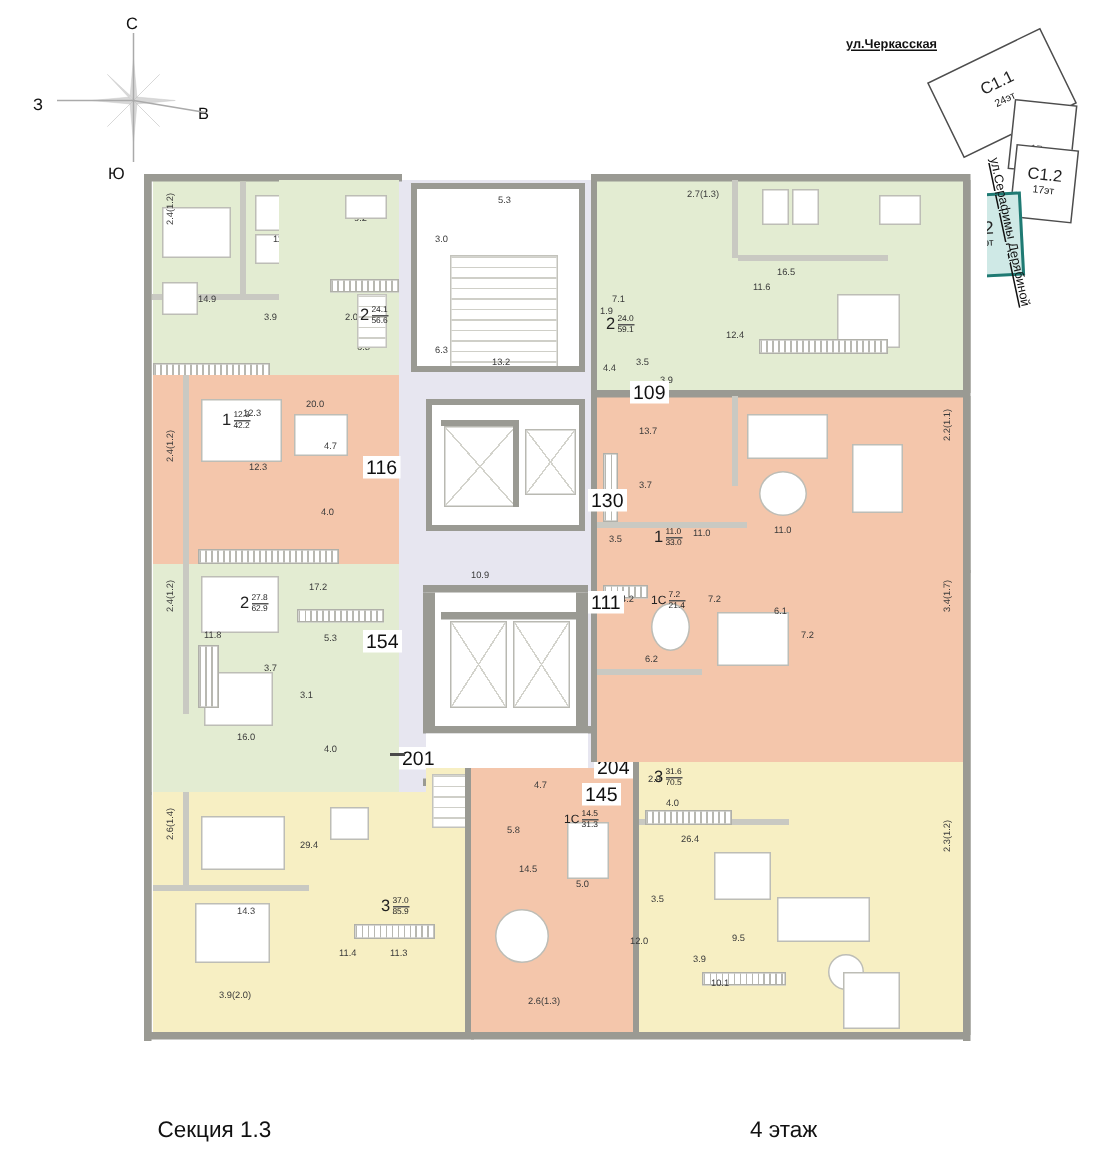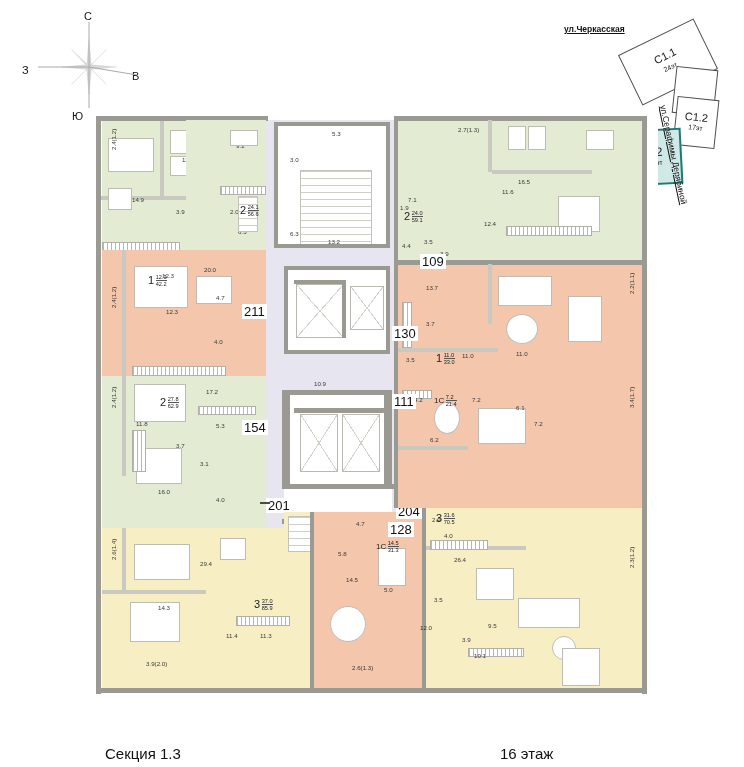--- a/index.html
+++ b/index.html
@@ -198,21 +198,21 @@
     <div class="hatch" style="left:44px;top:258px;width:92px;height:8px;"></div>
     <div class="room-num vert" style="left:22px;top:200px;">2.4(1.2)</div>
     <div class="room-num" style="left:74px;top:164px;">12.3</div>
     <div class="room-num" style="left:116px;top:158px;">20.0</div>
     <div class="room-num" style="left:128px;top:186px;">4.7</div>
     <div class="room-num" style="left:126px;top:230px;">4.0</div>
     <div class="room-num" style="left:78px;top:200px;">12.3</div>
     <div class="apt-badge" style="left:60px;top:166px;">
       <b>1</b><i><u>12.3</u><u class="tot">42.2</u></i>
     </div>
-    <div class="flatno" style="left:154px;top:196px;">211</div>
+    <div class="flatno" style="left:154px;top:196px;">116</div>
 
     <div class="zone grn" style="left:14px;top:268px;width:164px;height:152px;"></div>
     <div class="wall-lt" style="left:34px;top:268px;width:4px;height:100px;"></div>
     <div class="wall" style="left:8px;top:270px;width:5px;height:152px;"></div>
     <div class="furn" style="left:46px;top:276px;width:50px;height:36px;"></div>
     <div class="furn" style="left:48px;top:340px;width:44px;height:34px;"></div>
     <div class="hatch" style="left:44px;top:322px;width:12px;height:40px;"></div>
     <div class="hatch" style="left:110px;top:298px;width:56px;height:7px;"></div>
     <div class="room-num vert" style="left:22px;top:300px;">2.4(1.2)</div>
     <div class="room-num" style="left:48px;top:312px;">11.8</div>
@@ -256,21 +256,21 @@
     <div class="furn r" style="left:242px;top:498px;width:34px;height:34px;"></div>
     <div class="furn" style="left:290px;top:440px;width:26px;height:36px;"></div>
     <div class="room-num" style="left:268px;top:412px;">4.7</div>
     <div class="room-num" style="left:250px;top:442px;">5.8</div>
     <div class="room-num" style="left:258px;top:468px;">14.5</div>
     <div class="room-num" style="left:296px;top:478px;">5.0</div>
     <div class="room-num" style="left:264px;top:556px;">2.6(1.3)</div>
     <div class="apt-badge" style="left:288px;top:432px;">
       <b style="font-size:8px;">1С</b><i><u>14.5</u><u class="tot">31.3</u></i>
     </div>
-    <div class="flatno" style="left:300px;top:414px;">128</div>
+    <div class="flatno" style="left:300px;top:414px;">145</div>
 
     <div class="zone yel" style="left:334px;top:400px;width:222px;height:182px;"></div>
     <div class="wall" style="left:334px;top:400px;width:4px;height:182px;"></div>
     <div class="wall" style="left:336px;top:580px;width:222px;height:5px;"></div>
     <div class="wall" style="left:554px;top:400px;width:5px;height:182px;"></div>
     <div class="wall-lt" style="left:338px;top:438px;width:100px;height:4px;"></div>
     <div class="furn" style="left:388px;top:460px;width:36px;height:30px;"></div>
     <div class="furn" style="left:430px;top:490px;width:60px;height:28px;"></div>
     <div class="furn r" style="left:464px;top:528px;width:22px;height:22px;"></div>
     <div class="furn" style="left:474px;top:540px;width:36px;height:36px;"></div>
@@ -355,16 +355,16 @@
       <b>2</b><i><u>24.0</u><u class="tot">59.1</u></i>
     </div>
     <div class="flatno" style="left:296px;top:146px;margin-left:36px;">109</div>
 
     <div class="wall" style="left:8px;top:8px;width:5px;height:578px;"></div>
     <div class="wall" style="left:554px;top:8px;width:5px;height:578px;"></div>
   </div>
 
   <div class="footer">
     <div class="sec">Секция 1.3</div>
-    <div class="flr">16 этаж</div>
+    <div class="flr">4 этаж</div>
   </div>
 
 </div>
 
 </body></html>

